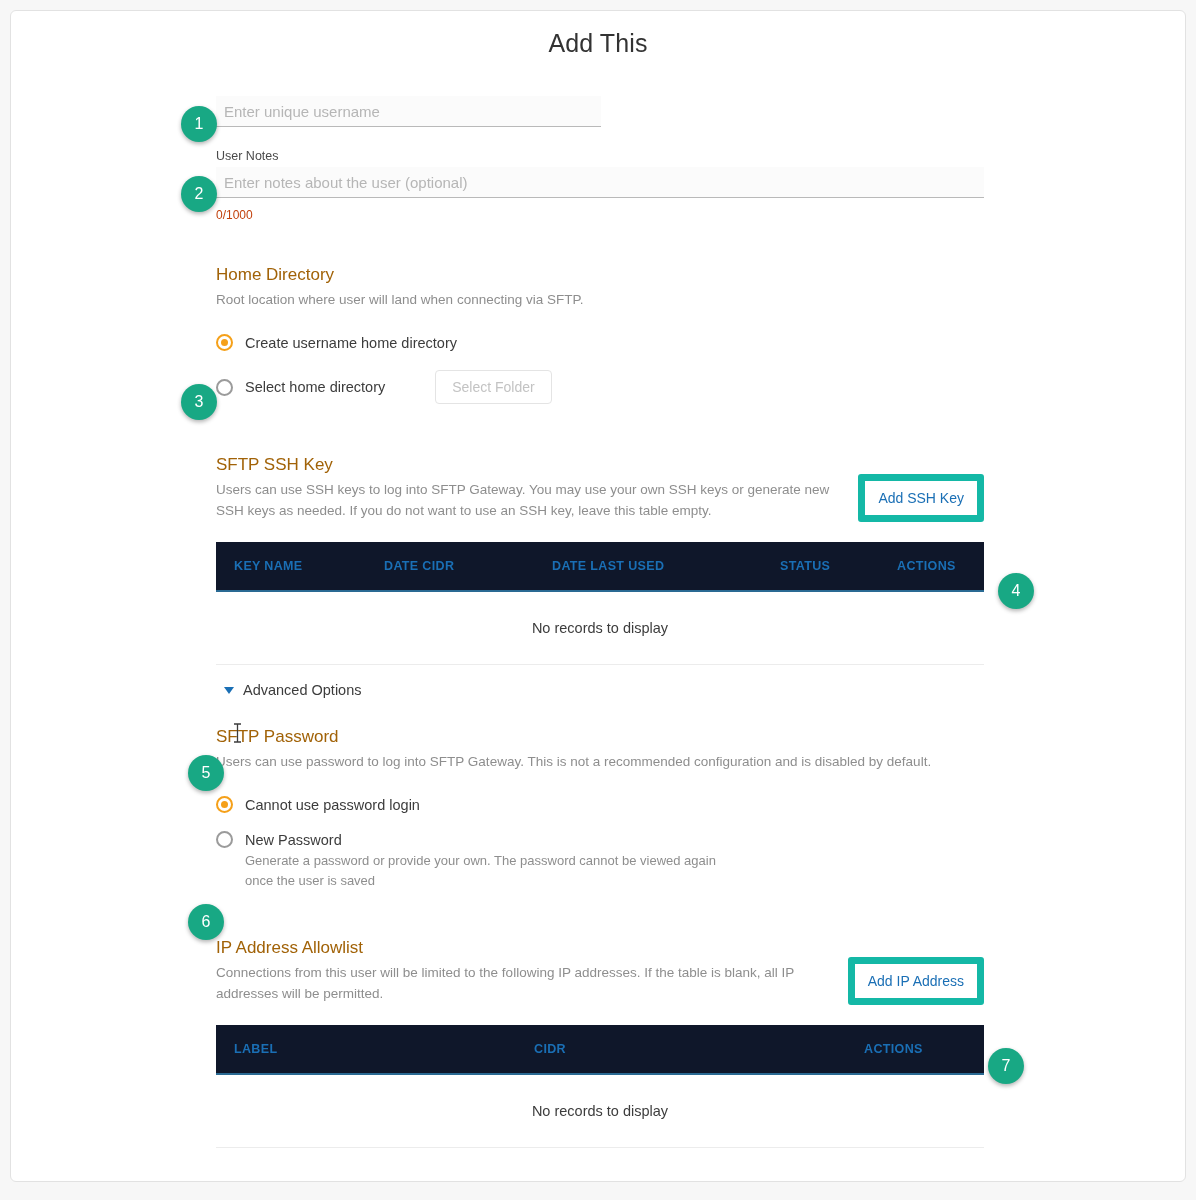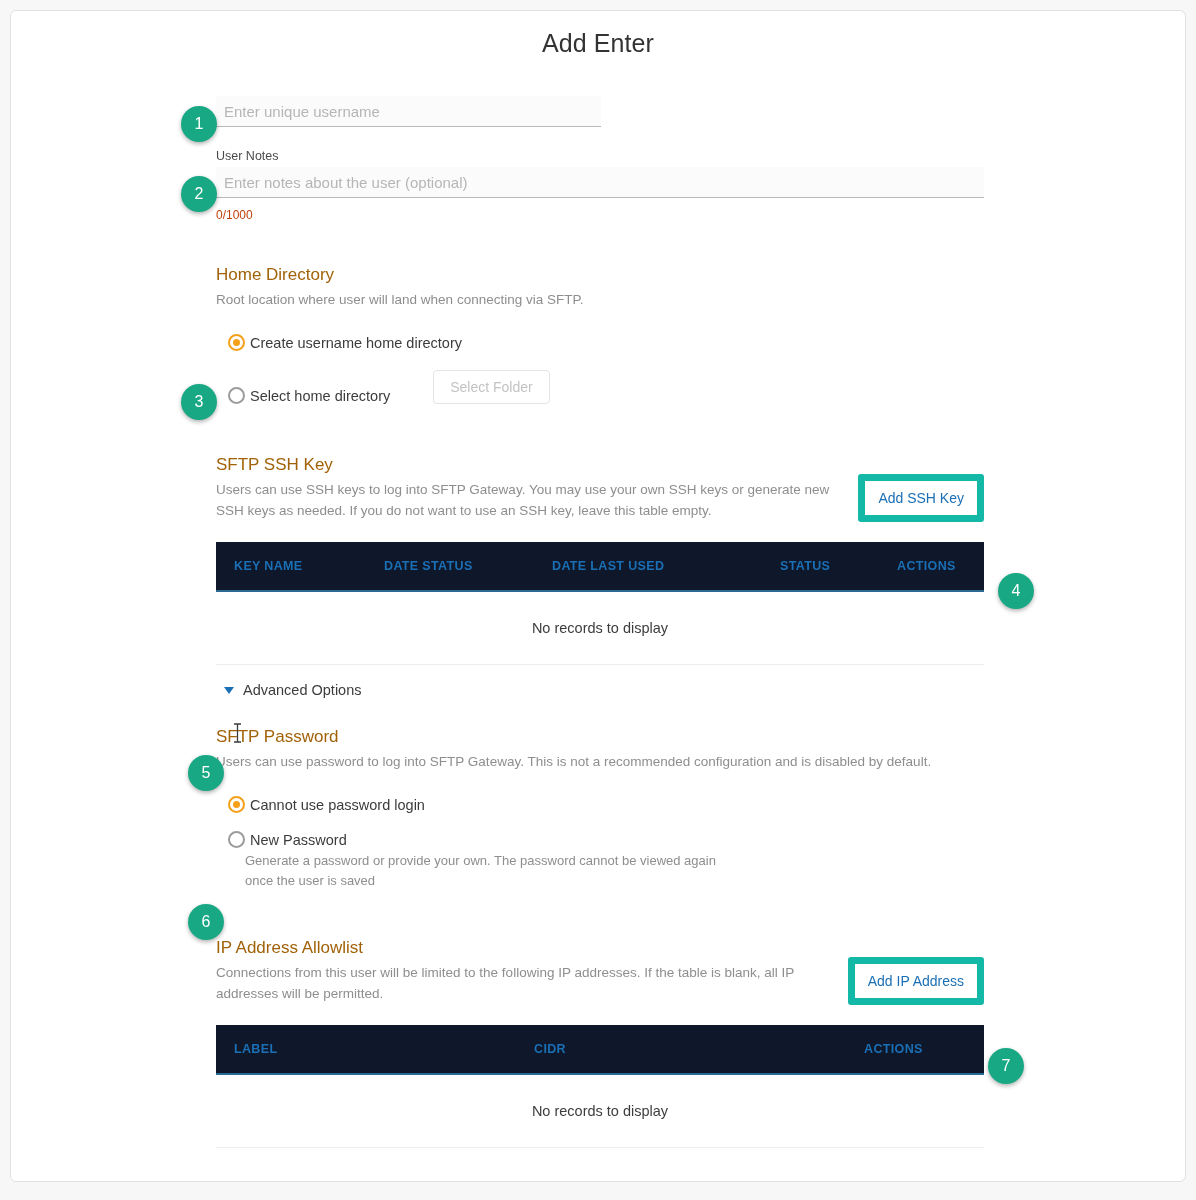--- a/index.html
+++ b/index.html
@@ -110,23 +110,22 @@
     font-size: 13.5px;
     color: #8e8e8e;
     line-height: 21px;
     margin: 0;
     max-width: 630px;
   }
 
   
   .radio-row {
     display: flex;
-    align-items: flex-end;
-    gap: 5px;
-    margin-left: 12px;
+    align-items: center;
+    gap: 12px;
   }
   .radio {
     width: 17px;
     height: 17px;
     border-radius: 50%;
     border: 2px solid #9b9b9b;
     box-sizing: border-box;
     flex: 0 0 auto;
     position: relative;
     background: #fff;
@@ -236,21 +235,21 @@
     height: 20px;
     z-index: 50;
     pointer-events: none;
   }
 </style>
 </head>
 <body>
 
 <div class="page-card">
 
-  <h1 class="page-title">Add Enter</h1>
+  <h1 class="page-title">Add This</h1>
 
   <div class="form-area">
 
     <div class="badge" style="left:-35px; top:10px;">1</div>
 
     <div>
       <input id="username-input" class="filled-input" type="text" placeholder="Enter unique username" style="">
     </div>
 
     <div class="badge" style="left:-35px; top:80px;">2</div>
@@ -287,21 +286,21 @@
           <h2 class="section-title">SFTP SSH Key</h2>
           <p class="section-desc">Users can use SSH keys to log into SFTP Gateway. You may use your own SSH keys or generate new SSH keys as needed. If you do not want to use an SSH key, leave this table empty.</p>
         </div>
         <button class="outline-btn" style="margin-top:20px;">Add SSH Key</button>
       </div>
 
       <table class="data-table">
         <thead>
           <tr>
             <th style="width:150px;">KEY NAME</th>
-            <th style="width:168px;">DATE STATUS</th>
+            <th style="width:168px;">DATE CIDR</th>
             <th style="width:228px;">DATE LAST USED</th>
             <th style="width:117px;">STATUS</th>
             <th>ACTIONS</th>
           </tr>
         </thead>
         <tbody>
           <tr>
             <td class="empty-cell" colspan="5">No records to display</td>
           </tr>
         </tbody>

